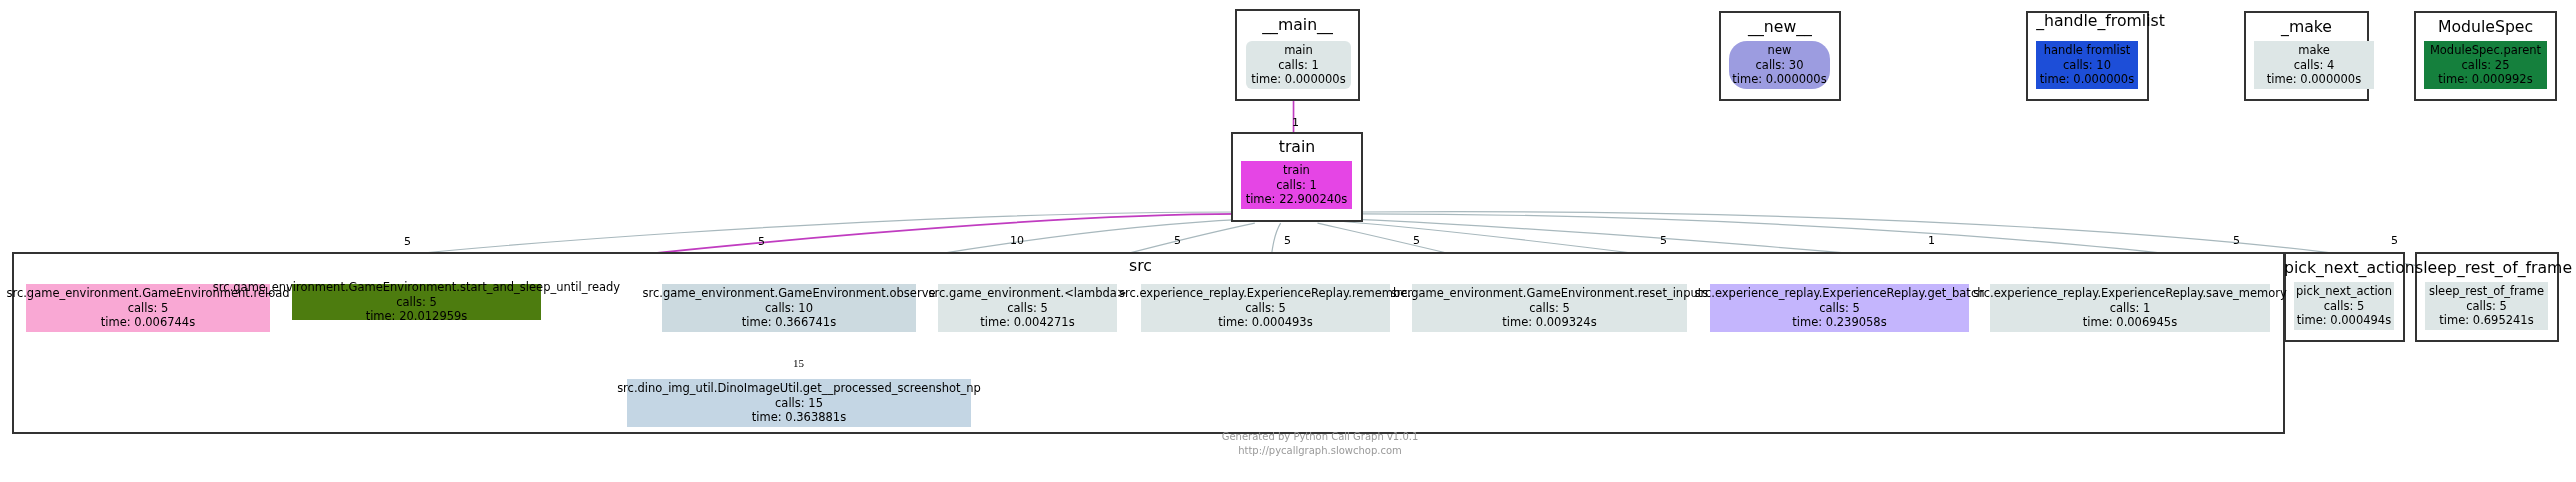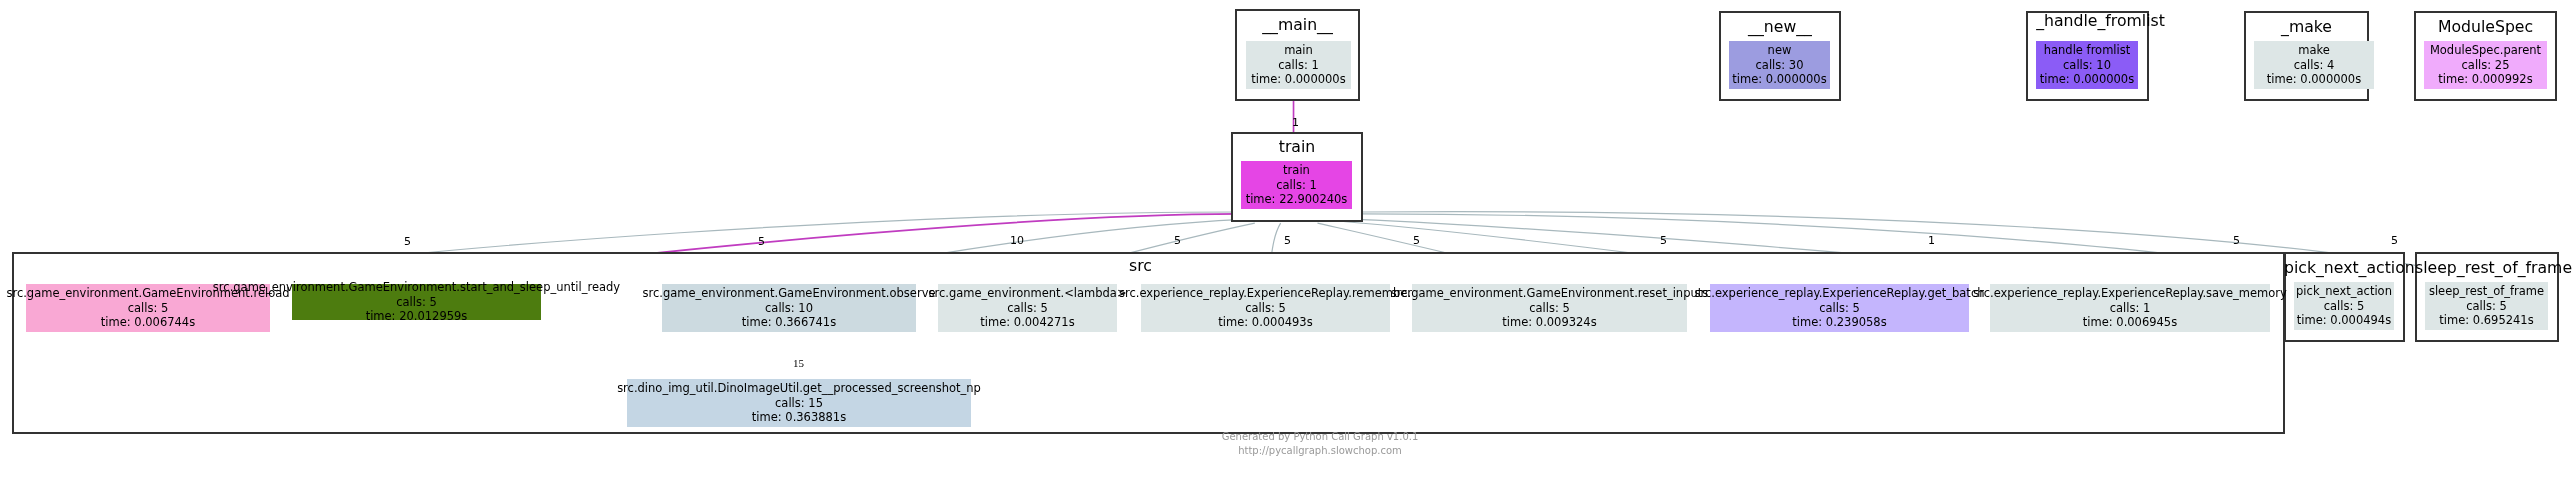--- a/index.html
+++ b/index.html
@@ -42,49 +42,49 @@
         <path d="M1472,238 C1700,248 2100,280 2310,304" fill="none" stroke="#a8b8bd" stroke-width="1.3" marker-end="url(#ah)"></path>
         <path d="M1478,232 C1900,232 2350,265 2538,302" fill="none" stroke="#a8b8bd" stroke-width="1.3" marker-end="url(#ah)"></path>
         <path d="M1478,230 C2000,226 2500,255 2690,302" fill="none" stroke="#a8b8bd" stroke-width="1.3" marker-end="url(#ah)"></path>
         <path d="M857,362 L857,406" fill="none" stroke="#a8b8bd" stroke-width="1.3" marker-end="url(#ah)"></path>
       </g>
   </svg>
 
   <div id="clusters">
       <div class="cluster" style="left: 1235px; top: 9.2px; width: 125px; height: 92px;"></div>
       <div class="cluster-title" style="left: 1235px; top: 14.7px; width: 125px;">__main__</div>
-      <div class="node" style="left: 1246px; top: 41px; width: 105px; height: 48px; background: rgb(221, 230, 230);">
+      <div class="node" style="left: 1246px; top: 41px; width: 105px; height: 48px; background: rgb(221, 230, 230); border-radius: 6px;">
         <span class="ln">main</span>
         <span class="ln">calls: 1</span>
         <span class="ln">time: 0.000000s</span>
       </div>
       <div class="cluster" style="left: 1719px; top: 11px; width: 122px; height: 90px;"></div>
       <div class="cluster-title" style="left: 1719px; top: 16.6px; width: 122px;">__new__</div>
-      <div class="node" style="left: 1729px; top: 41px; width: 101px; height: 48px; background: rgb(156, 156, 224);">
+      <div class="node" style="left: 1729px; top: 41px; width: 101px; height: 48px; background: rgb(156, 156, 224); border-radius: 18px;">
         <span class="ln">new</span>
         <span class="ln">calls: 30</span>
         <span class="ln">time: 0.000000s</span>
       </div>
       <div class="cluster" style="left: 2026px; top: 11px; width: 123px; height: 90px;"></div>
       <div class="cluster-title" style="left: 2026px; top: 11px; width: 149px;">_handle_fromlist</div>
-      <div class="node" style="left: 2036px; top: 41px; width: 102px; height: 48px; background: #8b5cf6;">
+      <div class="node" style="left: 2036px; top: 41px; width: 102px; height: 48px; background: #1d4ed8;">
         <span class="ln">handle fromlist</span>
         <span class="ln">calls: 10</span>
         <span class="ln">time: 0.000000s</span>
       </div>
       <div class="cluster" style="left: 2244px; top: 11px; width: 125px; height: 90px;"></div>
       <div class="cluster-title" style="left: 2244px; top: 16.6px; width: 125px;">_make</div>
       <div class="node" style="left: 2254px; top: 41px; width: 120px; height: 48px; background: rgb(221, 230, 230);">
         <span class="ln">make</span>
         <span class="ln">calls: 4</span>
         <span class="ln">time: 0.000000s</span>
       </div>
       <div class="cluster" style="left: 2414px; top: 11px; width: 143px; height: 90px;"></div>
       <div class="cluster-title" style="left: 2414px; top: 16.6px; width: 143px;">ModuleSpec</div>
-      <div class="node" style="left: 2424px; top: 41px; width: 123px; height: 48px; background: #f0abfc;">
+      <div class="node" style="left: 2424px; top: 41px; width: 123px; height: 48px; background: #15803d;">
         <span class="ln">ModuleSpec.parent</span>
         <span class="ln">calls: 25</span>
         <span class="ln">time: 0.000992s</span>
       </div>
       <div class="cluster" style="left: 1231px; top: 132px; width: 132px; height: 90px;"></div>
       <div class="cluster-title" style="left: 1231px; top: 137px; width: 132px;">train</div>
       <div class="node" style="left: 1241px; top: 161px; width: 111px; height: 48px; background: rgb(229, 69, 229);">
         <span class="ln">train</span>
         <span class="ln">calls: 1</span>
         <span class="ln">time: 22.900240s</span>

